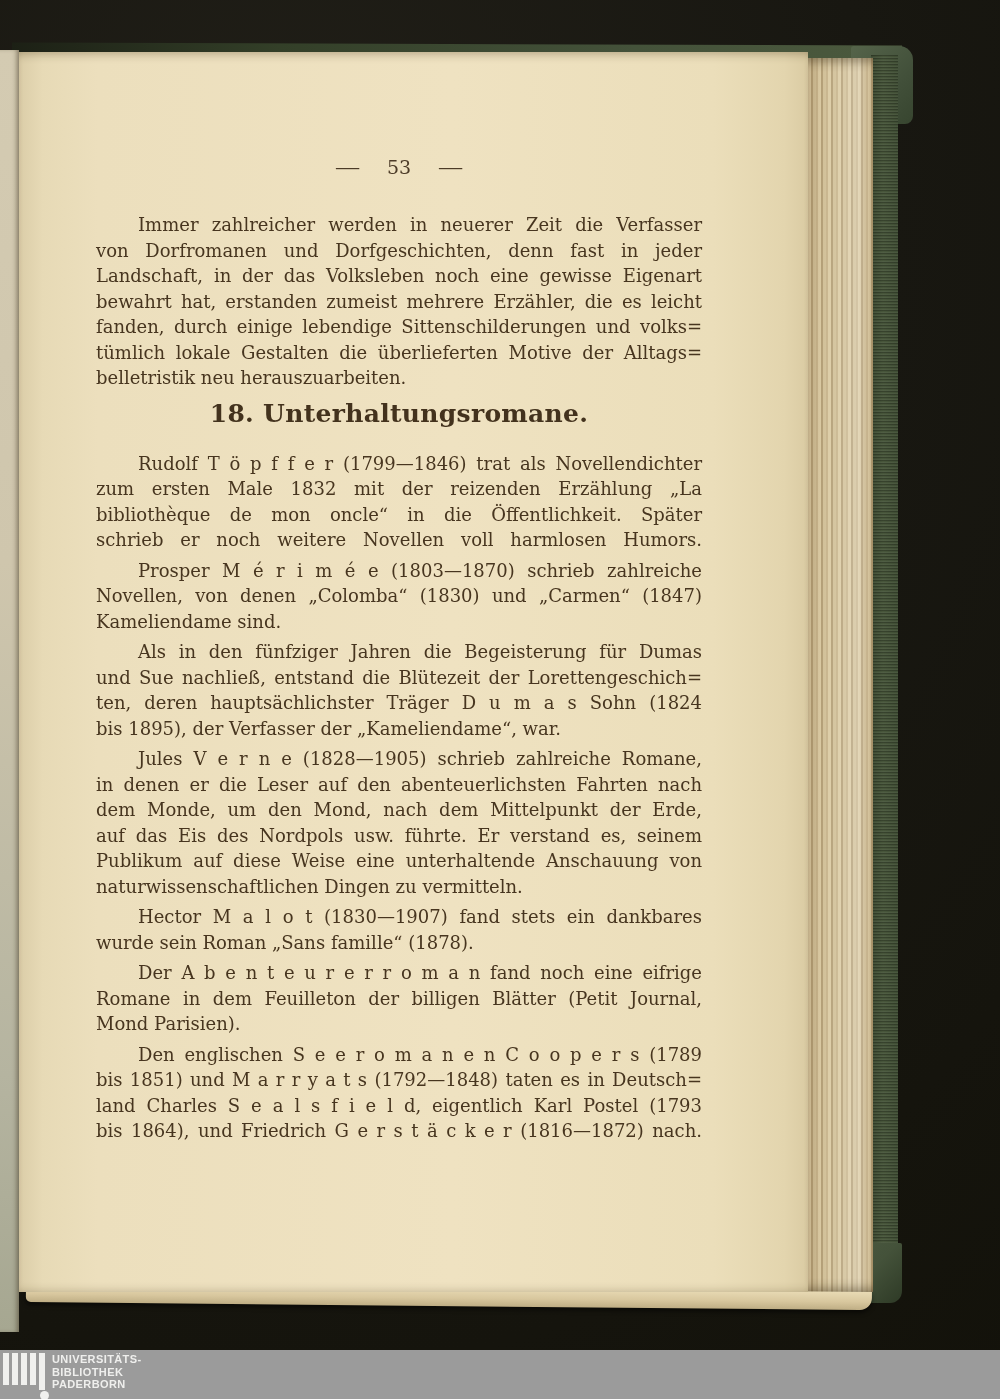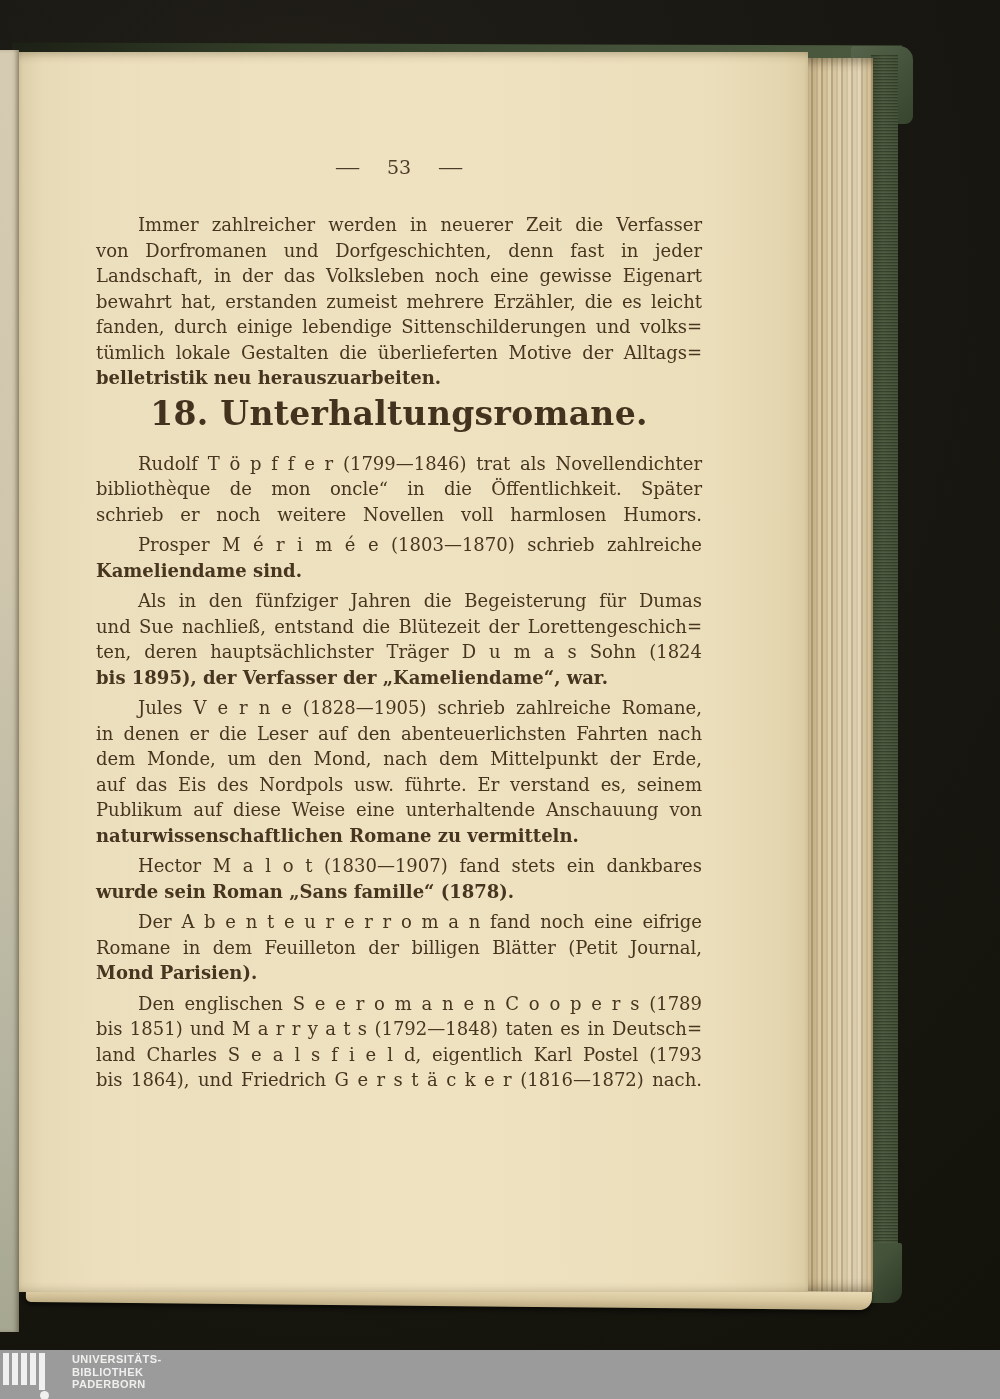--- a/index.html
+++ b/index.html
@@ -37,31 +37,31 @@
 
   
   .page-header{position:absolute;left:77px;top:104px;width:606px;display:flex;
     justify-content:center;align-items:center;gap:30px;color:#4c3b27;font-size:19px;}
   .page-header .dash{transform:scaleX(1.35);display:inline-block;}
   .text-block{position:absolute;left:77px;top:152px;width:606px;color:#47351f;
     font-size:18px;line-height:25.5px;margin-top:8px;}
   .para{margin:0 0 5px 0;}
   .line{text-align:justify;text-align-last:justify;}
   .line.indent{padding-left:42px;}
-  .line.short{text-align-last:left;font-weight:bold;}
-  .heading{margin:8px 0 22px 0;text-align:center;font-size:33px;line-height:30px;
+  .line.short{text-align-last:left;}
+  .heading{margin:8px 0 22px 0;text-align:center;font-size:25px;line-height:30px;
     font-weight:bold;color:#43321d;letter-spacing:0.3px;}
 
   
   .banner{position:absolute;left:0;bottom:0;width:1000px;height:49px;background:#9b9b9b;}
   .logo{position:absolute;left:3px;top:3px;width:50px;height:46px;}
   .logo .bar{position:absolute;top:0;width:6px;height:32px;background:#f0f0ee;}
   .logo .bar.tall{height:37px;}
   .logo .dot{position:absolute;width:9px;height:9px;border-radius:50%;background:#f0f0ee;left:37px;top:38px;}
-  .banner-text{position:absolute;left:72px;top:3px;color:#efefed;
+  .banner-text{position:absolute;left:52px;top:3px;color:#efefed;
     font-family:"Liberation Sans","DejaVu Sans",sans-serif;font-weight:bold;
     font-size:11px;line-height:12.5px;letter-spacing:0.4px;}
 </style>
 </head>
 <body>
 
 <div class="scene">
 
   <div class="cover-top"></div>
   <div class="corner-tr"></div>
@@ -83,40 +83,42 @@
           <div class="line">von Dorfromanen und Dorfgeschichten, denn fast in jeder</div>
           <div class="line">Landschaft, in der das Volksleben noch eine gewisse Eigenart</div>
           <div class="line">bewahrt hat, erstanden zumeist mehrere Erzähler, die es leicht</div>
           <div class="line">fanden, durch einige lebendige Sittenschilderungen und volks=</div>
           <div class="line">tümlich lokale Gestalten die überlieferten Motive der Alltags=</div>
           <div class="line short">belletristik neu herauszuarbeiten.</div>
         </div>
         <div class="heading">18. Unterhaltungsromane.</div>
         <div class="para">
           <div class="line indent">Rudolf T ö p f f e r (1799—1846) trat als Novellendichter</div>
+          <div class="line">zum ersten Male 1832 mit der reizenden Erzählung „La</div>
           <div class="line">bibliothèque de mon oncle“ in die Öffentlichkeit.  Später</div>
           <div class="line">schrieb er noch weitere Novellen voll harmlosen Humors.</div>
         </div>
         <div class="para">
           <div class="line indent">Prosper M é r i m é e (1803—1870) schrieb zahlreiche</div>
+          <div class="line">Novellen, von denen „Colomba“ (1830) und „Carmen“ (1847)</div>
           <div class="line short">Kameliendame sind.</div>
         </div>
         <div class="para">
           <div class="line indent">Als in den fünfziger Jahren die Begeisterung für Dumas</div>
           <div class="line">und Sue nachließ, entstand die Blütezeit der Lorettengeschich=</div>
           <div class="line">ten, deren hauptsächlichster Träger D u m a s Sohn (1824</div>
           <div class="line short">bis 1895), der Verfasser der „Kameliendame“, war.</div>
         </div>
         <div class="para">
           <div class="line indent">Jules V e r n e (1828—1905) schrieb zahlreiche Romane,</div>
           <div class="line">in denen er die Leser auf den abenteuerlichsten Fahrten nach</div>
           <div class="line">dem Monde, um den Mond, nach dem Mittelpunkt der Erde,</div>
           <div class="line">auf das Eis des Nordpols usw. führte.  Er verstand es, seinem</div>
           <div class="line">Publikum auf diese Weise eine unterhaltende Anschauung von</div>
-          <div class="line short">naturwissenschaftlichen Romane zu vermitteln.</div>
+          <div class="line short">naturwissenschaftlichen Dingen zu vermitteln.</div>
         </div>
         <div class="para">
           <div class="line indent">Hector M a l o t (1830—1907) fand stets ein dankbares</div>
           <div class="line short">wurde sein Roman „Sans famille“ (1878).</div>
         </div>
         <div class="para">
           <div class="line indent">Der A b e n t e u r e r r o m a n fand noch eine eifrige</div>
           <div class="line">Romane in dem Feuilleton der billigen Blätter (Petit Journal,</div>
           <div class="line short">Mond Parisien).</div>
         </div>

